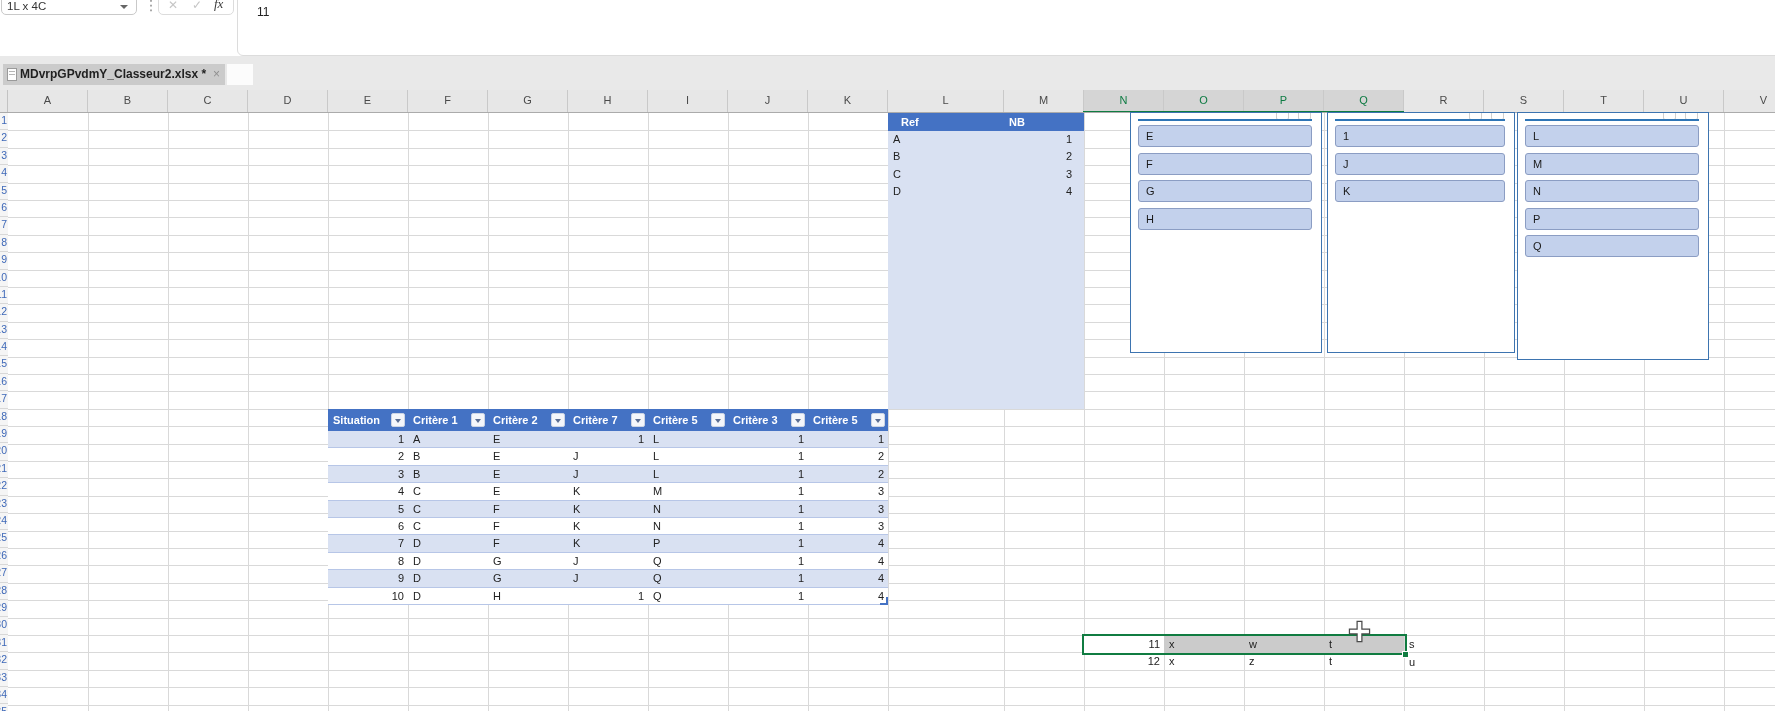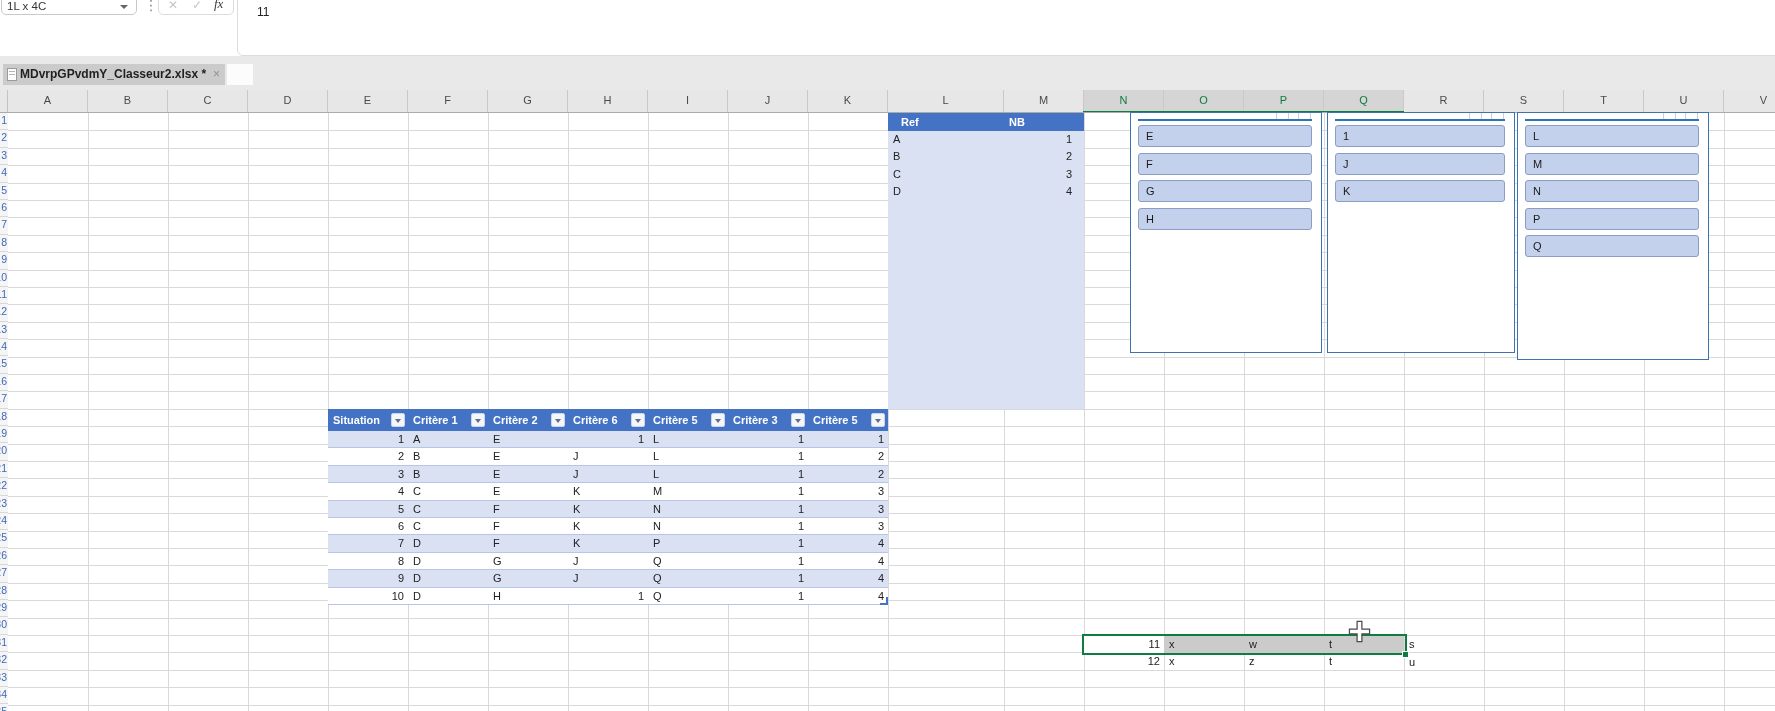--- a/index.html
+++ b/index.html
@@ -401,21 +401,21 @@
       </div>
         <div class="st-h">
         <span>Critère 1</span>
         <span class="filter-btn"></span>
       </div>
         <div class="st-h">
         <span>Critère 2</span>
         <span class="filter-btn"></span>
       </div>
         <div class="st-h">
-        <span>Critère 6</span>
+        <span>Critère 7</span>
         <span class="filter-btn"></span>
       </div>
         <div class="st-h">
         <span>Critère 5</span>
         <span class="filter-btn"></span>
       </div>
         <div class="st-h">
         <span>Critère 3</span>
         <span class="filter-btn"></span>
       </div>

